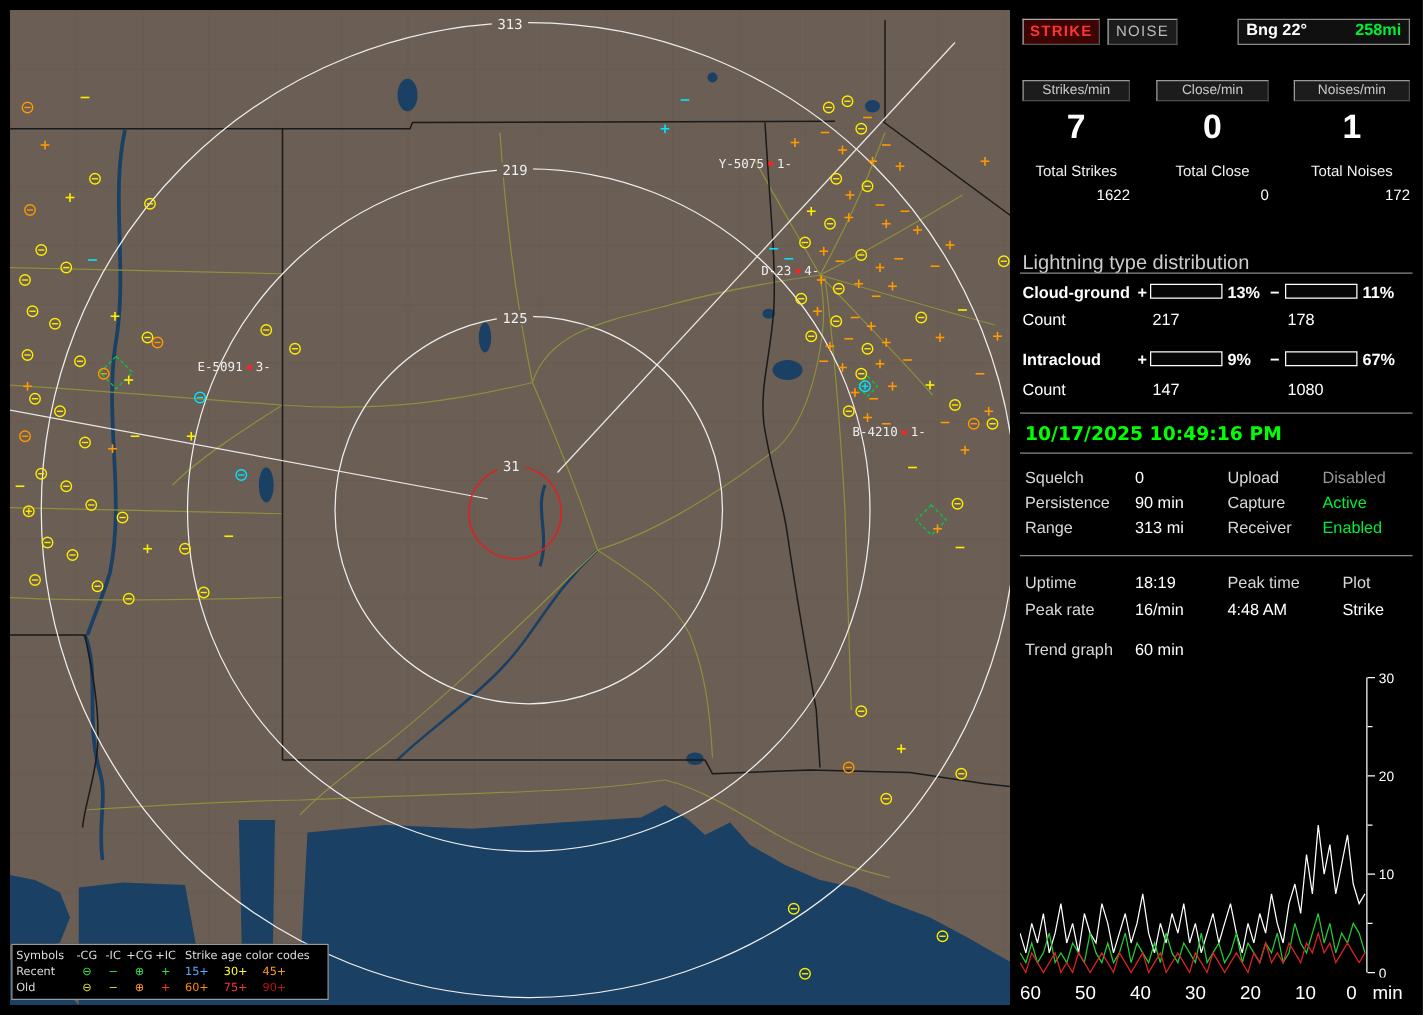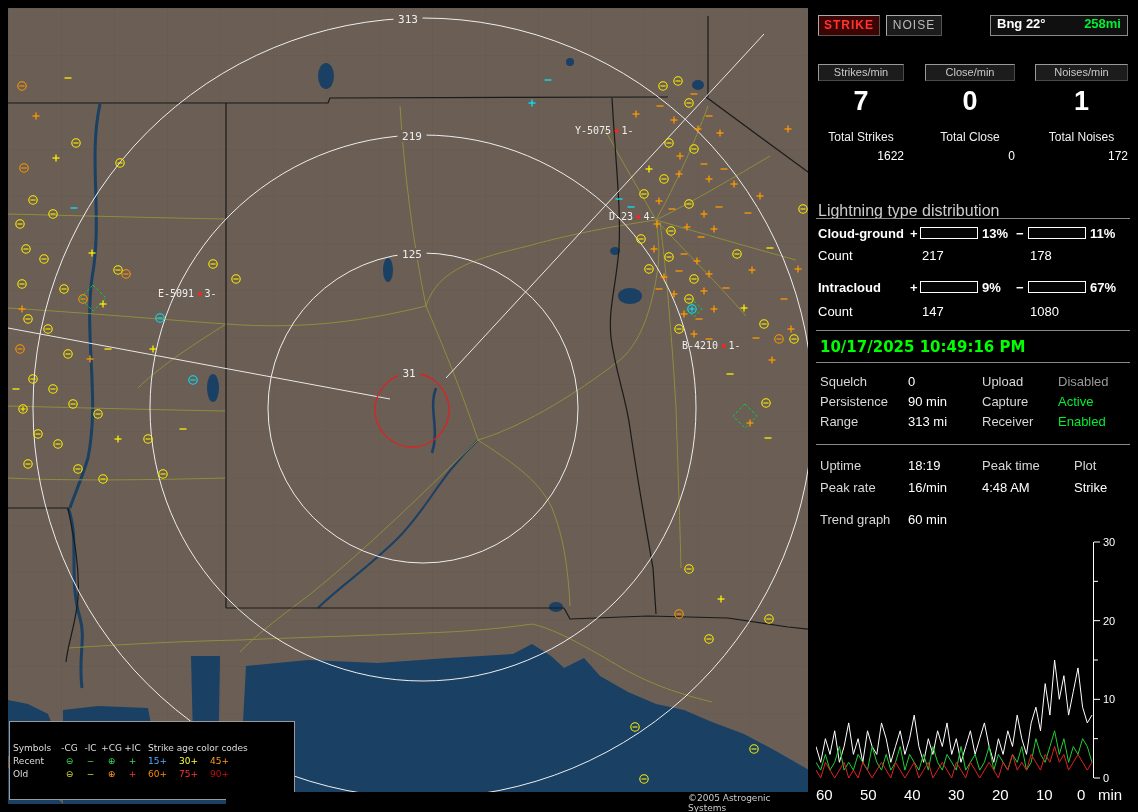--- a/index.html
+++ b/index.html
@@ -6,22 +6,22 @@
   html,body{width:1138px;height:812px;background:#000;overflow:hidden}
   body{position:relative;font-family:"Liberation Sans",sans-serif;color:#fff}
   .abs{position:absolute}
   .green{color:#00ee33}
   .dim{color:#9a9a9a}
   .lbl{color:#d8d8d8}
 
   
   #map-wrap{position:absolute;left:8px;top:8px;width:800px;height:796px;background:#6a5e55}
   #map-svg{display:block}
-  #legend{position:absolute;left:1px;bottom:4px;width:286px;background:#000;border:1px solid #9a9a9a;
-          font-size:9px;line-height:12px;padding:19px 3px;font-family:"DejaVu Sans",sans-serif}
+  #legend{position:absolute;left:1px;bottom:4px;width:254px;background:#000;border:1px solid #9a9a9a;
+          font-size:9px;line-height:12px;padding:2px 3px;font-family:"DejaVu Sans",sans-serif}
   .lg-row{display:flex;height:13px;align-items:center;white-space:nowrap}
   .lg-label{width:46px;display:inline-block}
   .lg-sym{width:21px;display:inline-block;text-align:center}
   .lg-ages{flex:1;padding-left:5px}
   #map-bottom-bar{position:absolute;left:218px;bottom:0;width:582px;height:12px;background:#000}
   #copyright{position:absolute;left:462px;top:1px;color:#cccccc;font-size:9px;font-family:"DejaVu Sans",sans-serif}
 
   
   #panel{position:absolute;left:816px;top:8px;width:314px;height:796px;background:#000;font-size:13px}
   .hr{position:absolute;left:0;width:314px;height:1px;background:#8a8a8a}
@@ -696,23 +696,20 @@
           <span class="lg-label" style="color: rgb(221, 221, 221);">Old</span>
           <span class="lg-sym" style="color: rgb(221, 221, 51);">⊖</span>
           <span class="lg-sym" style="color: rgb(221, 221, 51);">−</span>
           <span class="lg-sym" style="color: rgb(255, 153, 34);">⊕</span>
           <span class="lg-sym" style="color: rgb(255, 51, 51);">+</span>
           <span class="lg-ages"><span style="color: rgb(255, 136, 0); margin-right: 12px;">60+</span><span style="color: rgb(255, 51, 51); margin-right: 12px;">75+</span><span style="color: rgb(187, 17, 17); margin-right: 12px;">90+</span></span>
         </div>
       </div>
   </div>
 
-  <div id="map-bottom-bar">
-    <span id="copyright">©2005 Astrogenic Systems</span>
-  </div>
 </div>
 
 <div id="panel">
 
   <div id="btn-strike" class="panel-btn">STRIKE</div>
   <div id="btn-noise" class="panel-btn">NOISE</div>
   <div id="bng-box">
     <span>Bng 22°</span>
     <span class="green">258mi</span>
   </div>

